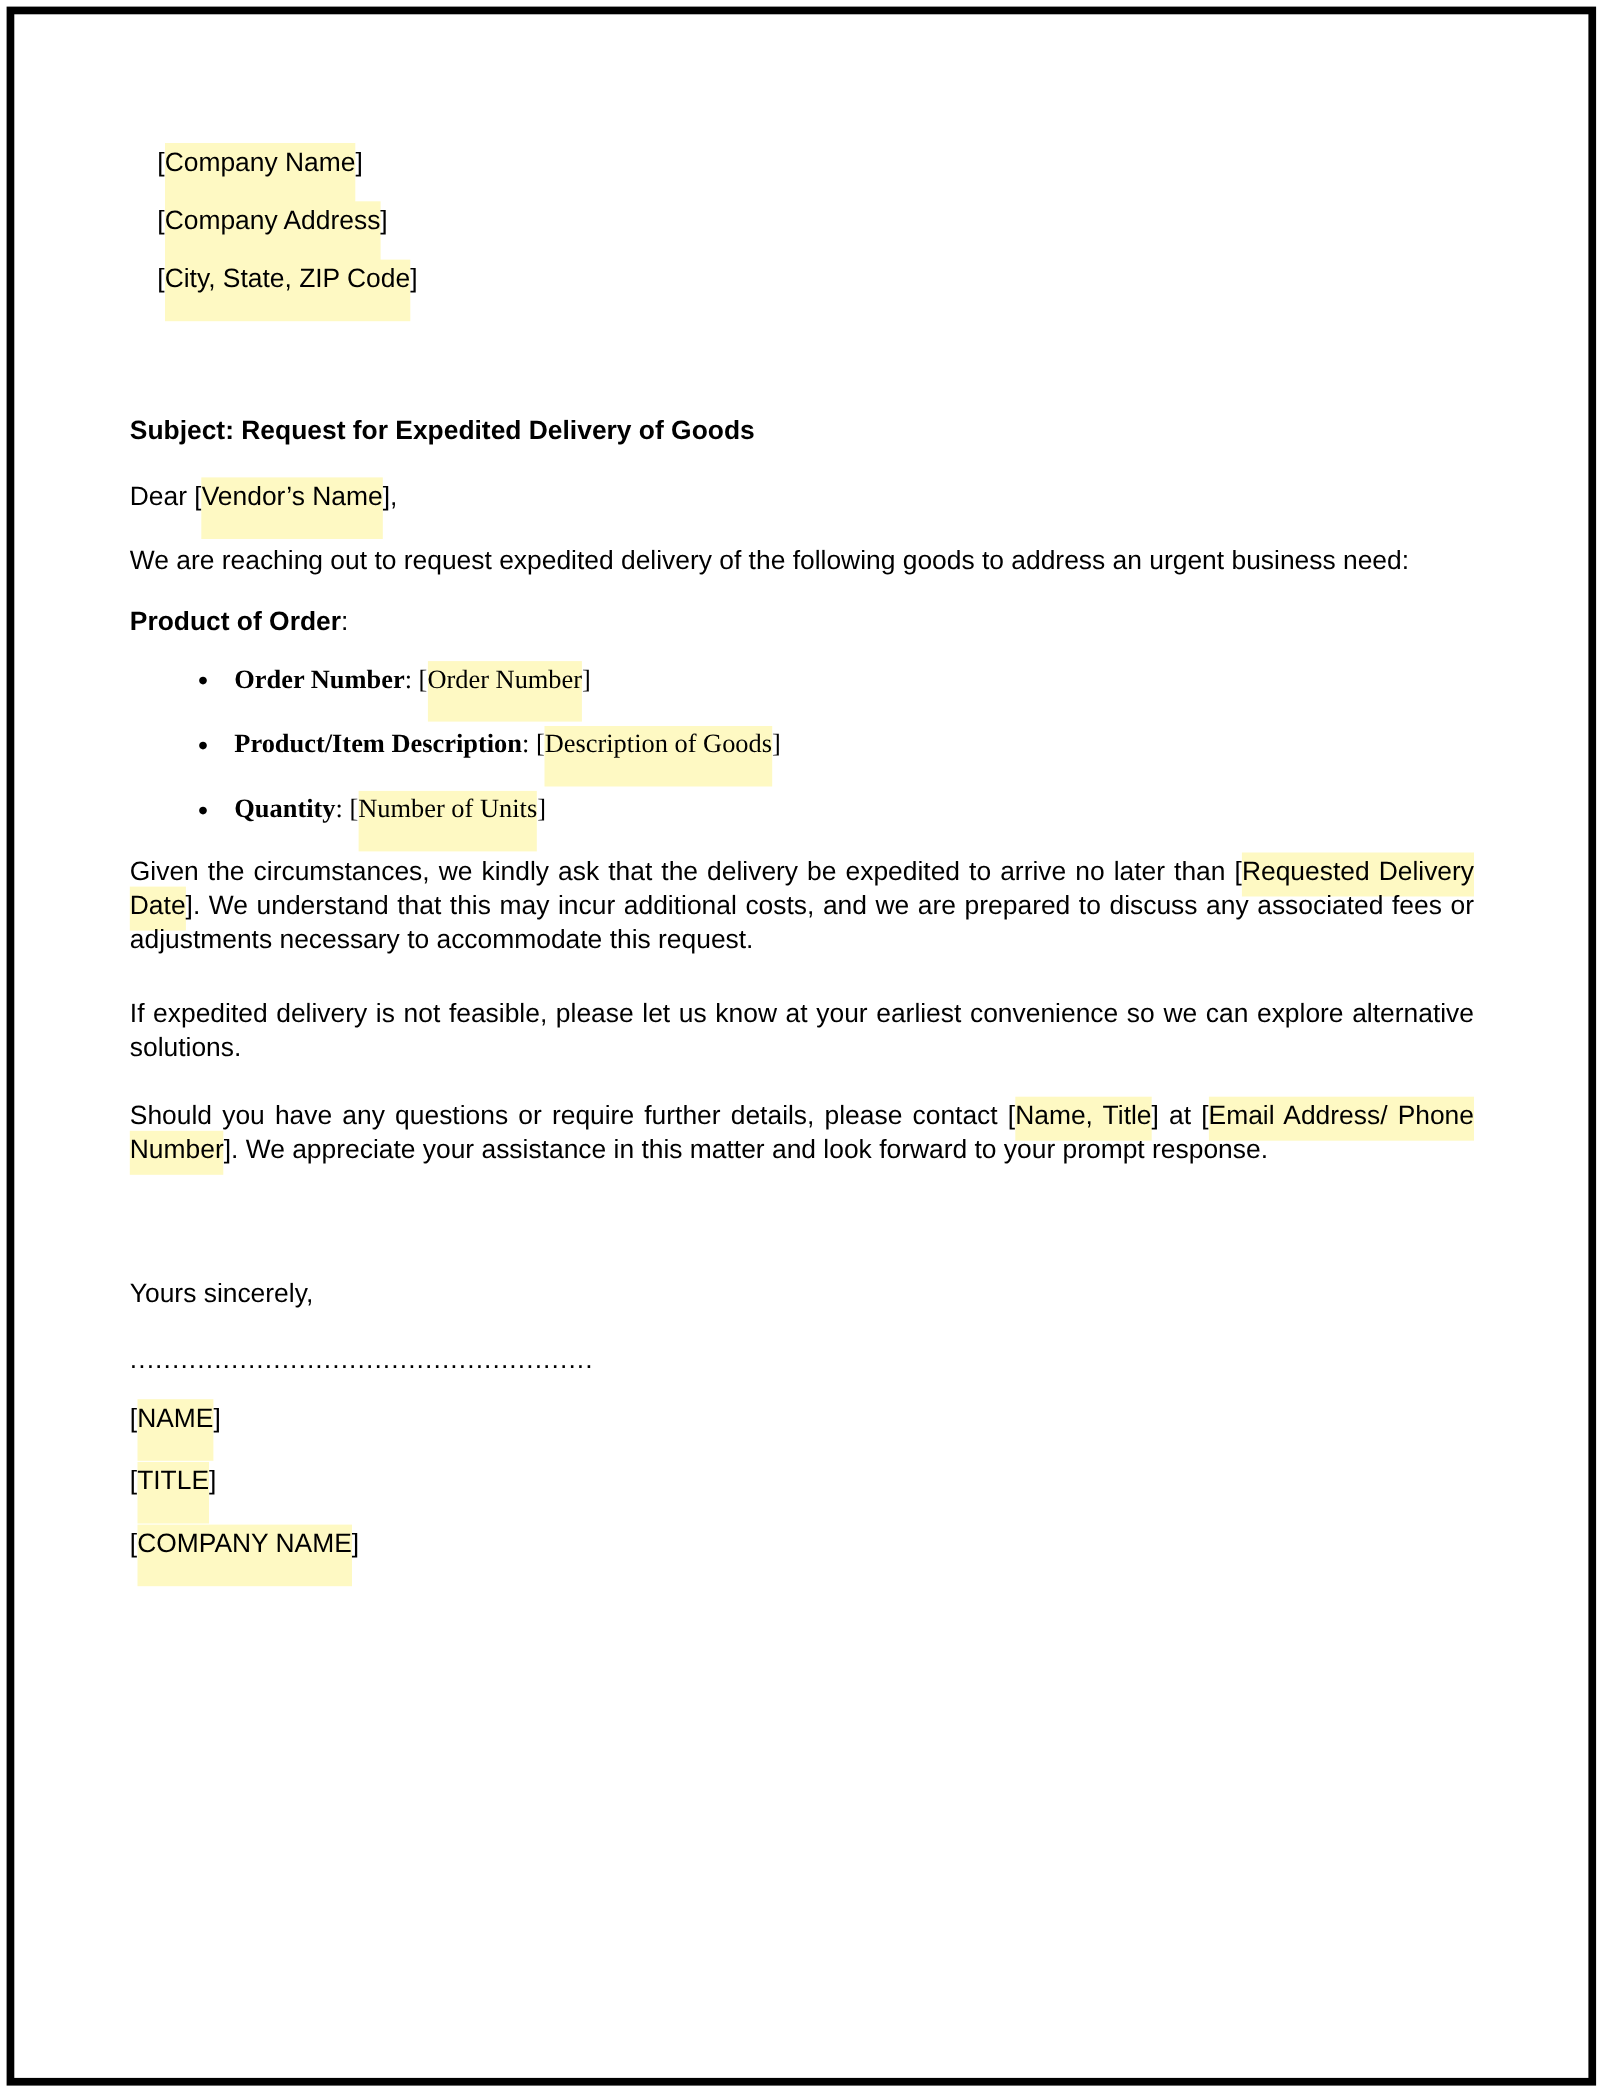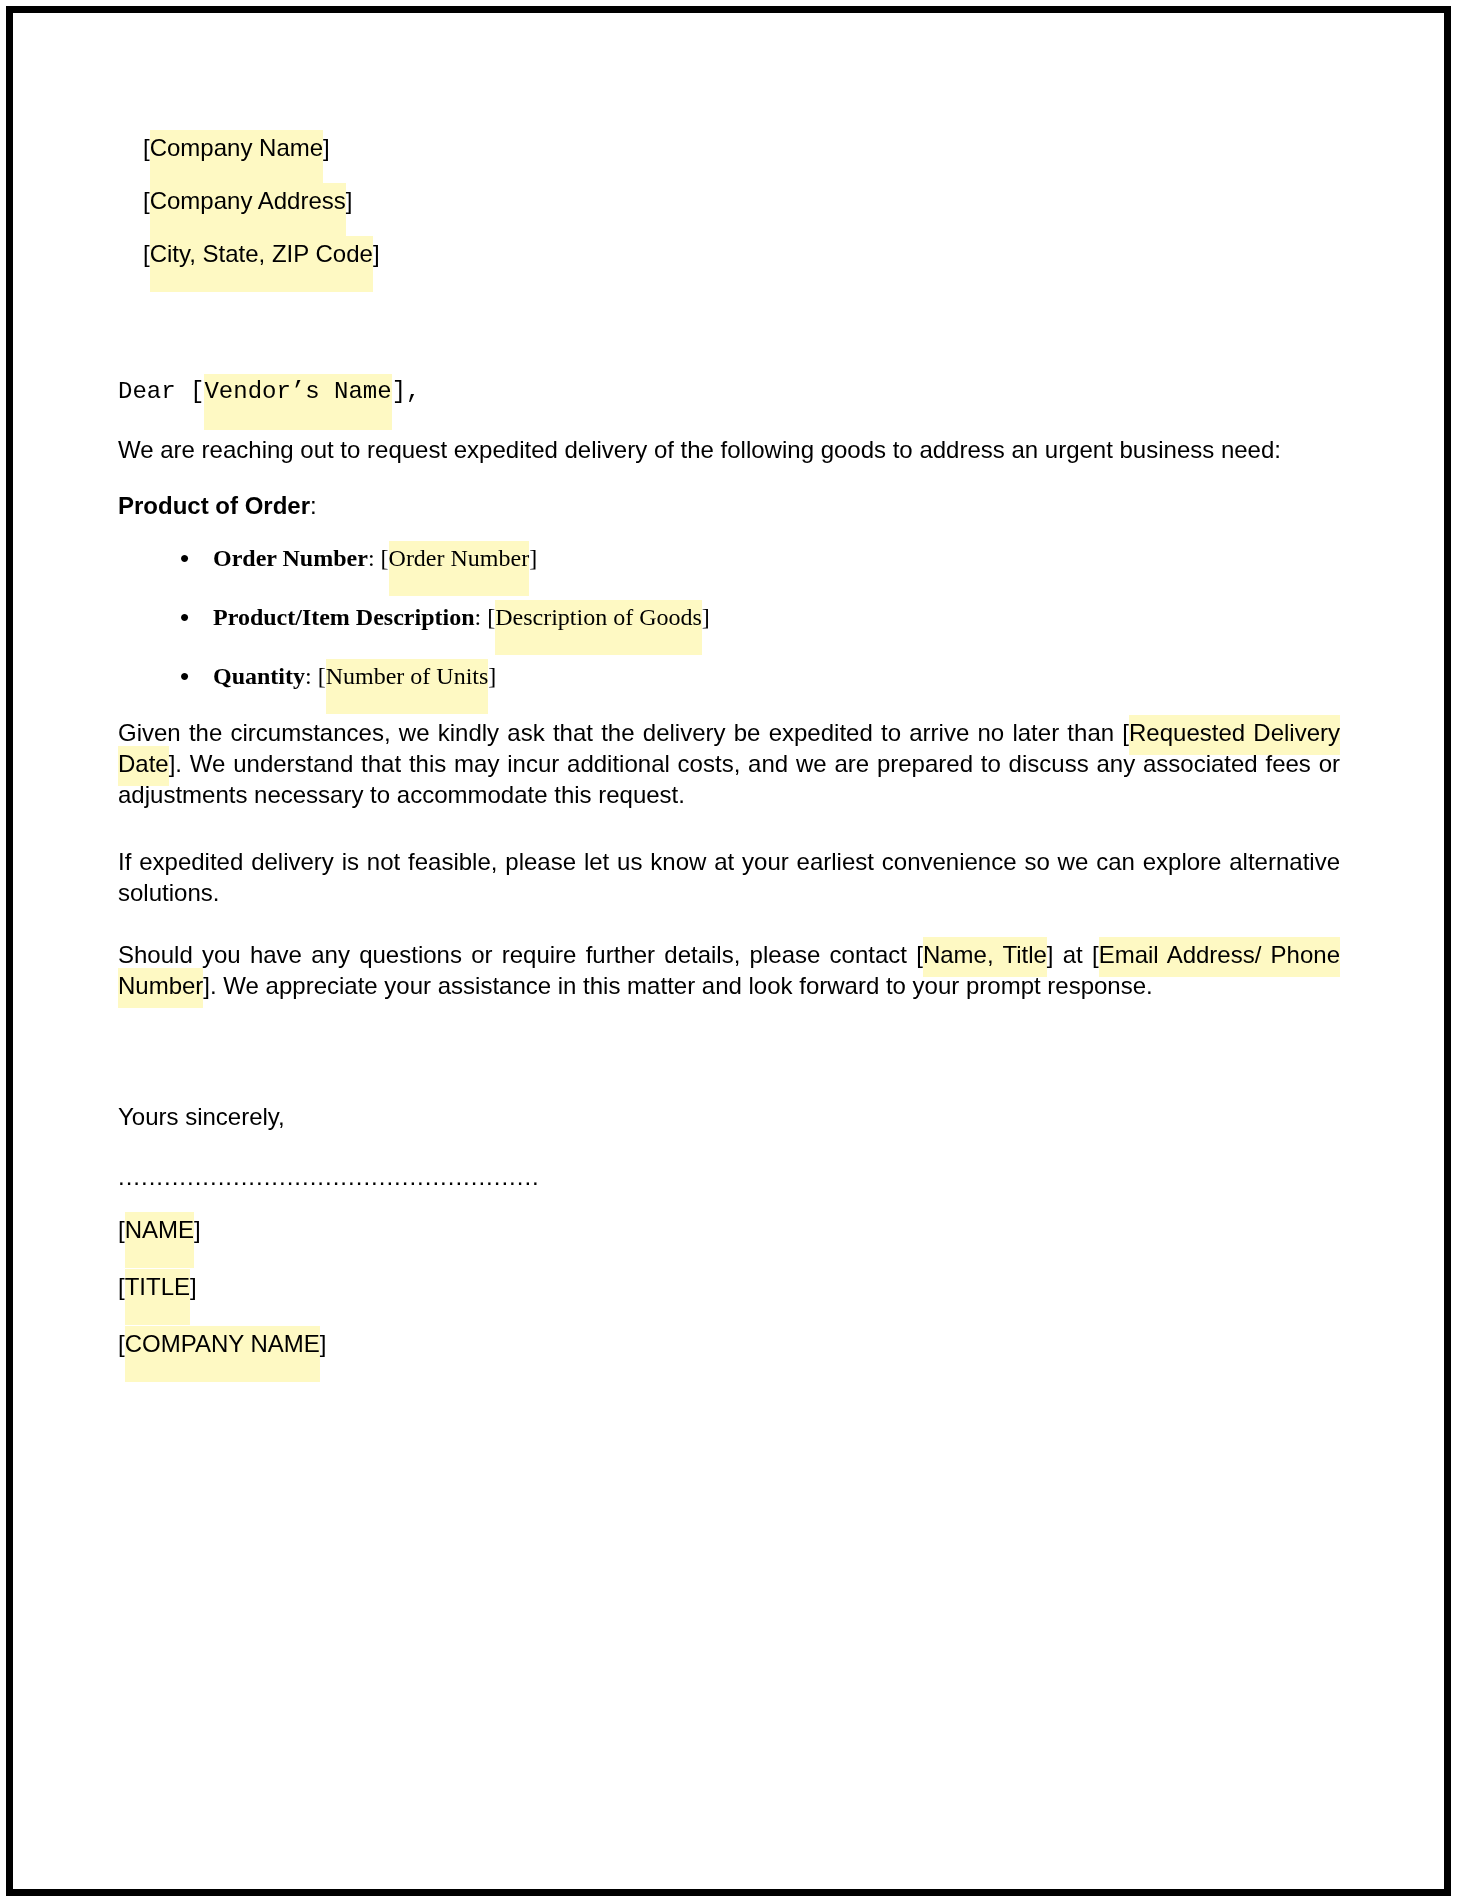--- a/index.html
+++ b/index.html
@@ -13,21 +13,21 @@
     pointer-events: none;
   }
   .content {
     position: absolute; left: 118px; top: 132px; width: 1222px;
     font-size: 24px; line-height: 31px;
   }
   p { margin: 0; }
   .addr { padding-left: 25px; margin-bottom: 22px; }
   .addr-last { margin-bottom: 107px; }
   .subject { font-weight: 700; margin-bottom: 29px; }
-  .salutation { margin-bottom: 27px; font-family: Liberation Mono, monospace; }
+  .salutation { margin-bottom: 27px; }
   .para { text-align: justify; margin-bottom: 25px; }
   .para-given { margin-bottom: 36px; }
   .para-if { margin-bottom: 31px; }
   .para-should { margin-bottom: 100px; }
   .heading { margin-bottom: 22px; }
   .heading b, strong { font-weight: 700; }
   ul.order-list { list-style: none; margin: 0; padding: 0; }
   ul.order-list li {
     position: relative; padding-left: 95px; margin-bottom: 28px;
     line-height: 31px;
@@ -53,20 +53,21 @@
 <div class="frame"></div>
 
 <div class="content">
 
   <p class="addr"><span>[</span><span class="hl hl-tall">Company Name</span><span>]</span></p>
 
   <p class="addr"><span>[</span><span class="hl hl-tall">Company Address</span><span>]</span></p>
 
   <p class="addr addr-last"><span>[</span><span class="hl hl-tall">City, State, ZIP Code</span><span>]</span></p>
 
+  <p class="subject">Subject: Request for Expedited Delivery of Goods</p>
 
   <p class="salutation"><span>Dear [</span><span class="hl hl-tall">Vendor’s Name</span><span>],</span></p>
 
   <p class="para">We are reaching out to request expedited delivery of the following goods to address an urgent business need:</p>
 
   <p class="heading"><strong>Product of Order</strong><span>:</span></p>
 
   <ul class="order-list">
     <li><strong>Order Number</strong><span>: [</span><span class="hl hl-tall">Order Number</span><span>]</span></li>
     <li><strong>Product/Item Description</strong><span>: [</span><span class="hl hl-tall">Description of Goods</span><span>]</span></li>

